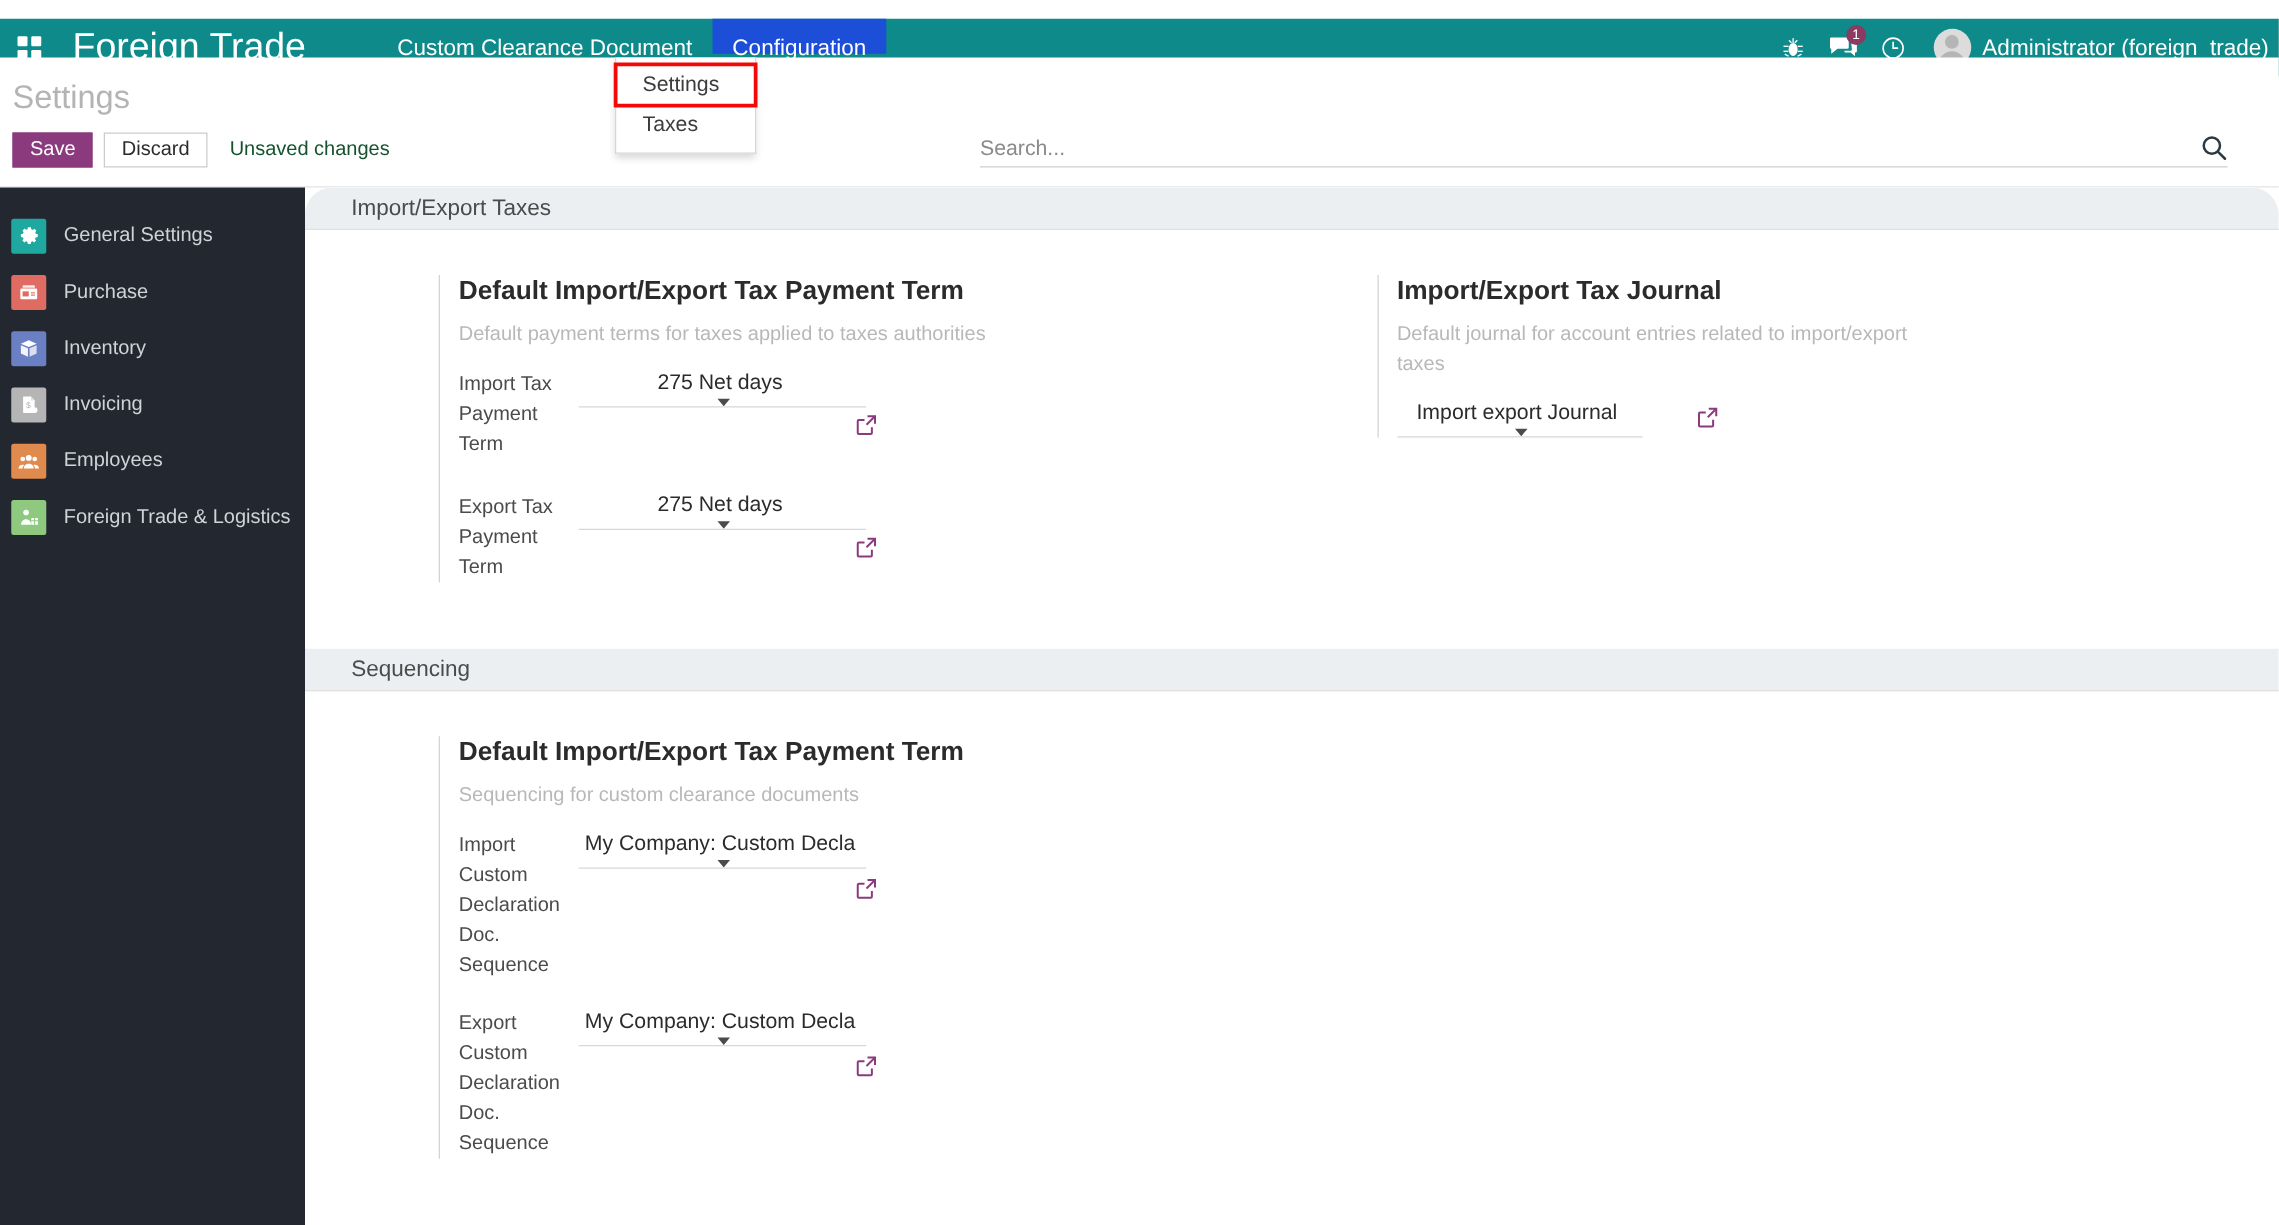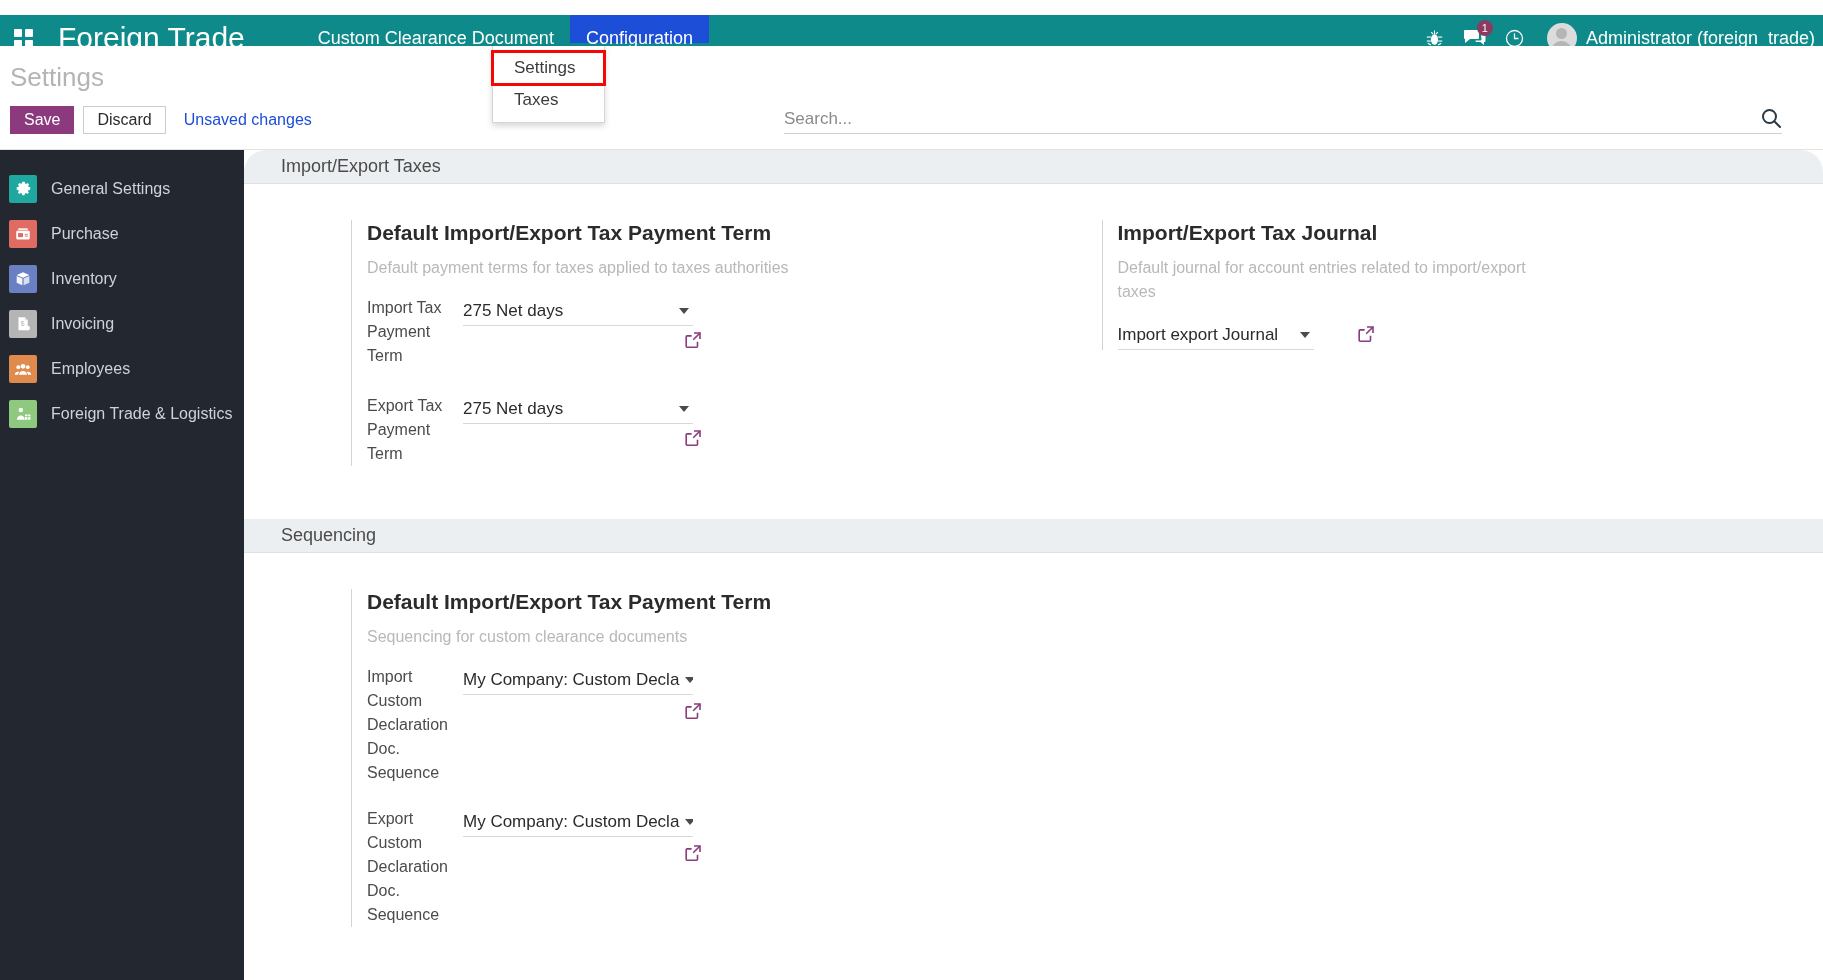--- a/index.html
+++ b/index.html
@@ -88,21 +88,21 @@
   .btn-save {
     background: #8b3a7e; color: #ffffff; border: 1px solid #8b3a7e;
     font-size: 16px; padding: 4px 13px; cursor: pointer; border-radius: 0;
     font-family: "Liberation Sans", sans-serif;
   }
   .btn-discard {
     background: #ffffff; color: #2b2b2b; border: 1px solid #cccccc;
     font-size: 16px; padding: 4px 13px; margin-left: 9px; cursor: pointer; border-radius: 0;
     font-family: "Liberation Sans", sans-serif;
   }
-  .unsaved { font-size: 16px; color: #1d4ed8; margin-left: 18px; white-space: nowrap; }
+  .unsaved { font-size: 16px; color: #14532d; margin-left: 18px; white-space: nowrap; }
 
   .searchbar {
     position: absolute; left: 784px; top: 58px; width: 998px;
     border-bottom: 1px solid #d0d0d0; height: 30px;
     display: flex; align-items: center;
   }
   .searchbar input {
     border: none; outline: none; width: 100%;
     font-size: 17px; color: #3c3c3c; background: transparent;
     font-family: "Liberation Sans", sans-serif; padding: 0;
@@ -161,21 +161,21 @@
   .field-row { display: flex; margin-bottom: 2px; }
   .field-label {
     font-size: 16px; color: #4b4b4b; width: 96px; flex: none;
     line-height: 24px; word-wrap: break-word;
   }
   .field-ctl { position: relative; width: 230px; }
   .fake-select {
     display: flex; align-items: center; justify-content: space-between;
     border-bottom: 1px solid #d8d8d8;
     font-size: 17px; color: #2b2b2b; height: 30px;
-    cursor: pointer; padding-right: 4px; white-space: nowrap; overflow: hidden;
+    cursor: pointer; padding-right: 4px; white-space: nowrap; overflow: hidden; flex-direction: column;
   }
   .fake-select.journal { width: 196px; }
   .caret {
     width: 0; height: 0; border-left: 5px solid transparent;
     border-right: 5px solid transparent; border-top: 6px solid #4b4b4b;
     flex: none; margin-left: 6px;
   }
   .ext-link { margin-top: 6px; cursor: pointer; display: inline-block; }
   .ext-link.inline { position: absolute; left: 238px; top: 4px; margin: 0; }
   .ext-link.below { position: absolute; left: 220px; top: 34px; margin: 0; }

